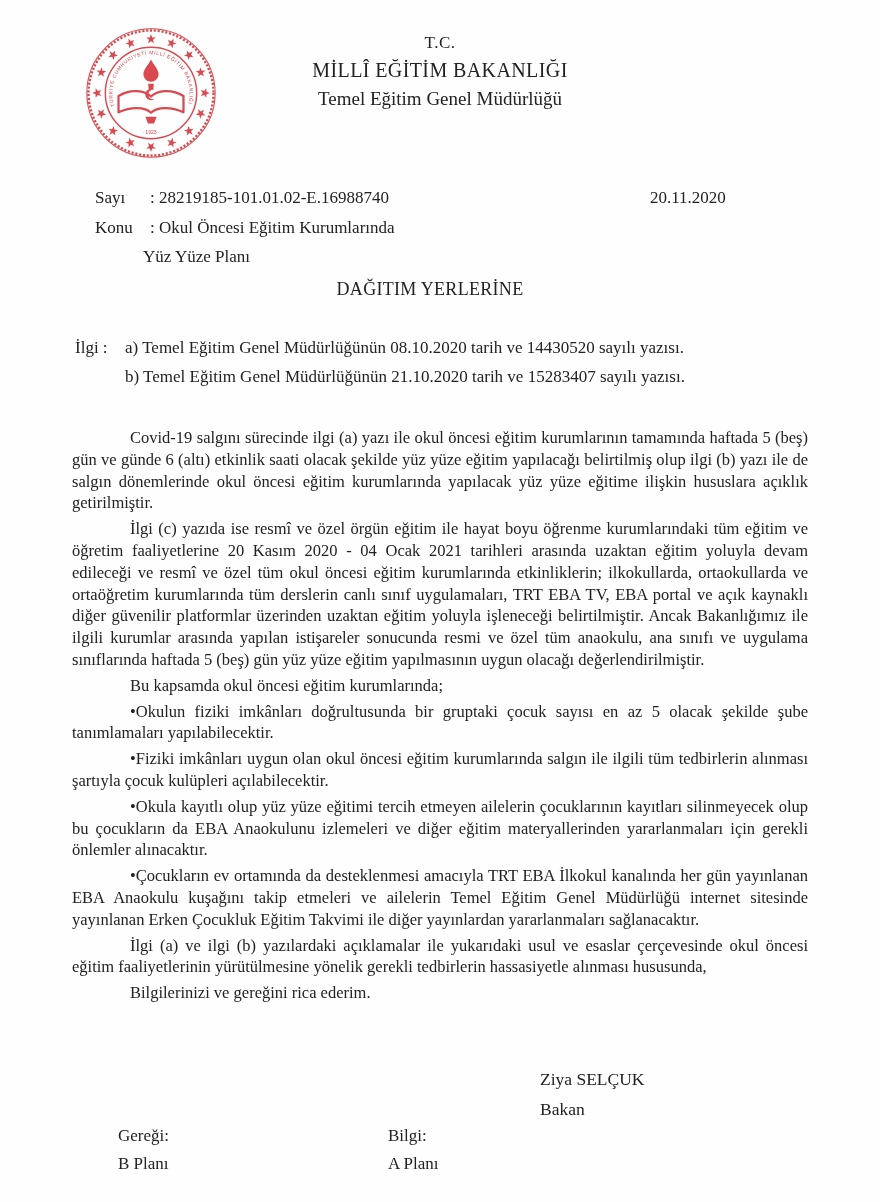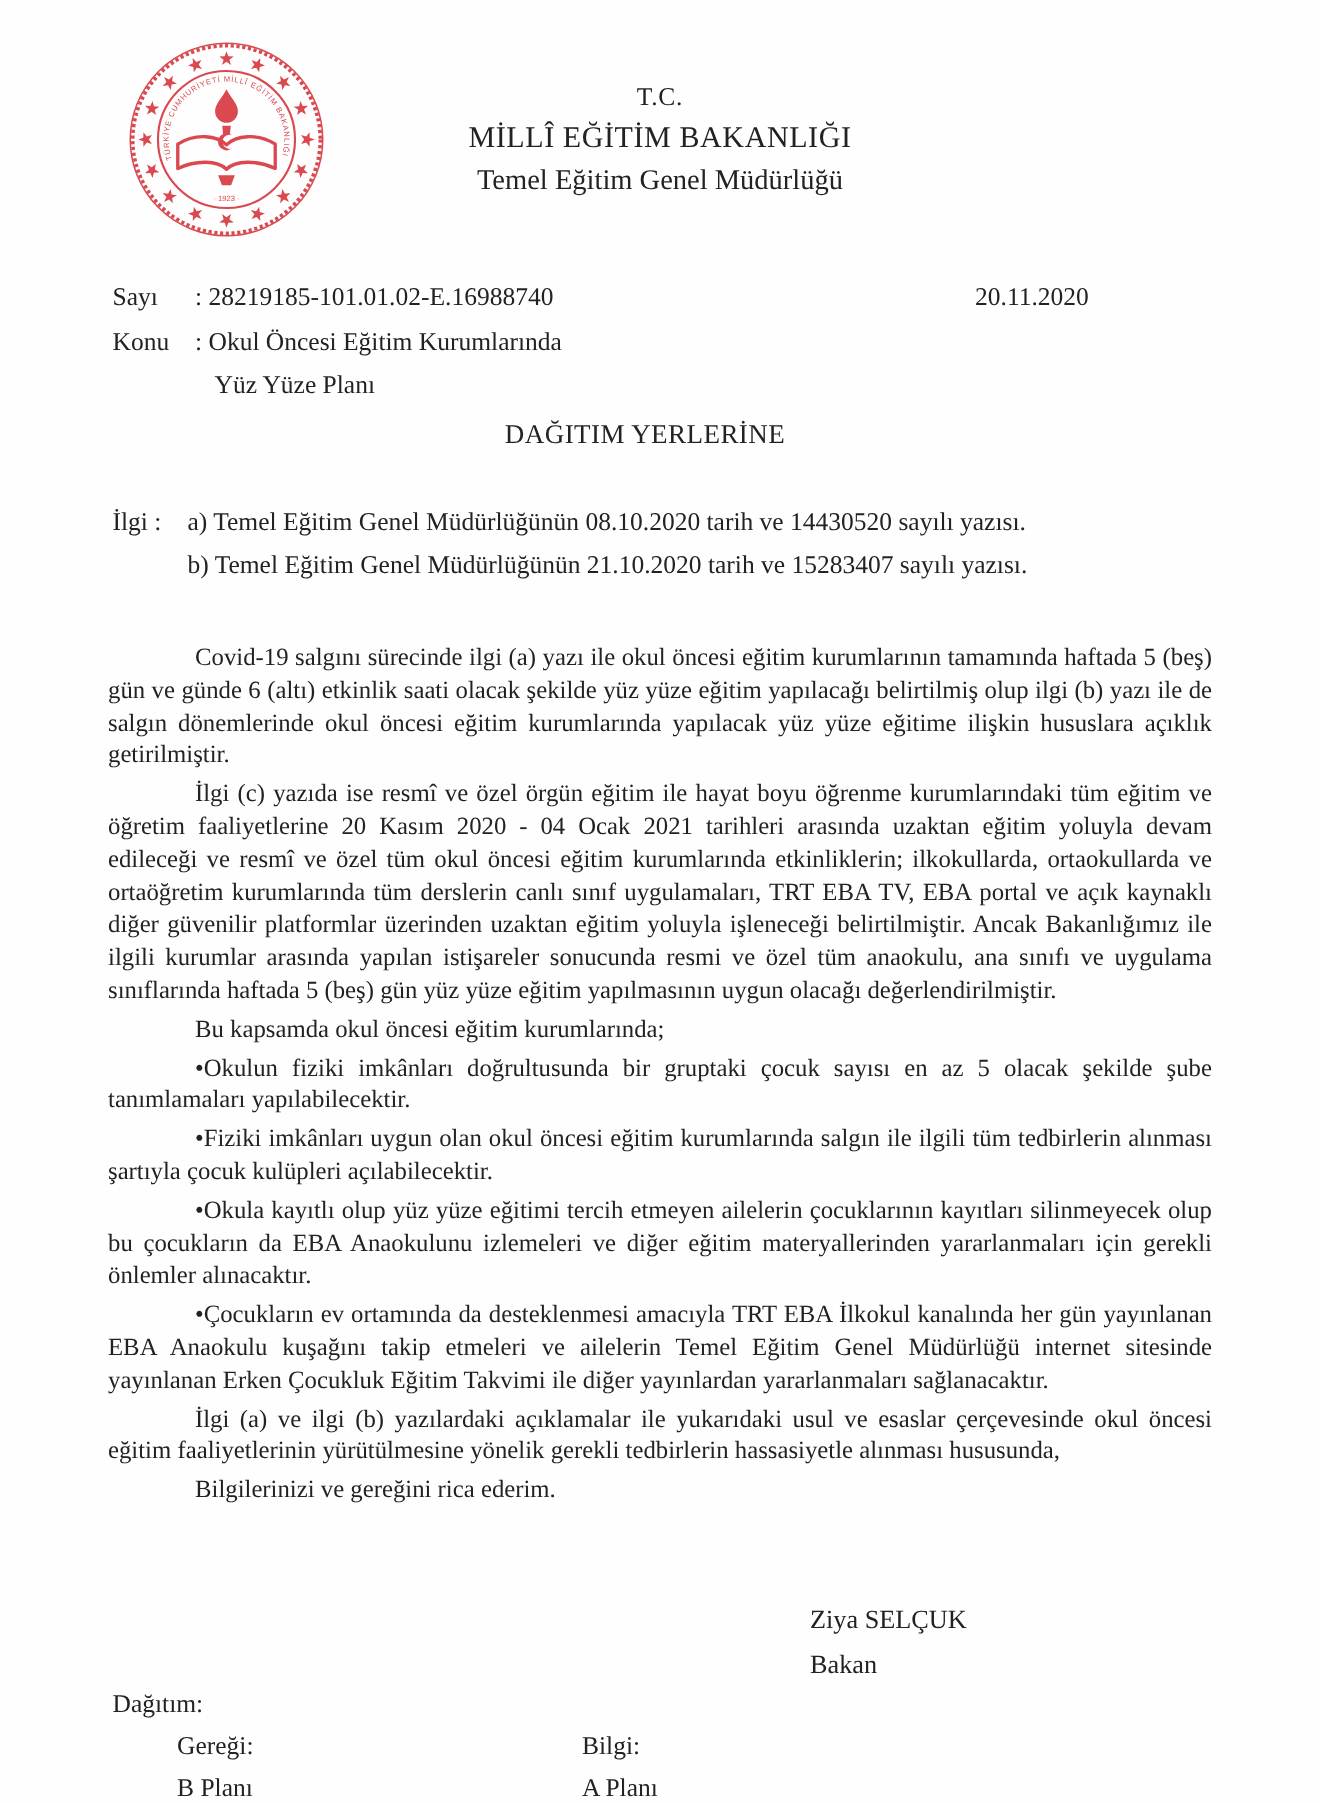--- a/index.html
+++ b/index.html
@@ -10,27 +10,27 @@
     color:#222;
     position:relative;
     overflow:hidden;
     -webkit-font-smoothing:antialiased;
   }
   .page{position:absolute;inset:0;background:#fefefe;}
 
   
   .emblem{position:absolute;left:84px;top:26px;width:134px;height:134px;}
   .header-text{position:absolute;left:0;right:0;top:30px;text-align:center;}
-  .hl-republic{font-size:17px;line-height:26px;letter-spacing:.5px;margin-top:22px;}
+  .hl-republic{font-size:17px;line-height:26px;letter-spacing:.5px;}
   .hl-ministry{font-size:20px;line-height:29px;letter-spacing:.4px;}
   .hl-directorate{font-size:19px;line-height:28px;}
 
   
   .meta{position:absolute;left:75px;top:183px;right:68px;font-size:17px;line-height:29.5px;}
-  .meta-row{display:flex;}
+  .meta-row{display:flex;margin-left:20px;}
   .meta-label{width:55px;flex:0 0 55px;}
   .meta-cont{padding-left:68px;}
   .doc-date{position:absolute;left:575px;top:0;}
 
   
   .recipient{position:absolute;left:0;right:20px;top:279px;text-align:center;
              font-size:18px;letter-spacing:.3px;}
 
   
   .refs{position:absolute;left:75px;top:333px;display:flex;font-size:17px;line-height:29px;}
@@ -144,21 +144,20 @@
     <p>İlgi (a) ve ilgi (b) yazılardaki açıklamalar ile yukarıdaki usul ve esaslar çerçevesinde okul öncesi eğitim faaliyetlerinin yürütülmesine yönelik gerekli tedbirlerin hassasiyetle alınması hususunda,</p>
     <p class="closing">Bilgilerinizi ve gereğini rica ederim.</p>
   </div>
 
   <div class="signature">
     <div>Ziya SELÇUK</div>
     <div>Bakan</div>
   </div>
 
   <div class="distribution">
-    <div>Dağıtım:</div>
     <div class="dist-grid">
       <span>Gereği:</span>
       <span>Bilgi:</span>
     </div>
     <div class="dist-grid">
       <span>B Planı</span>
       <span>A Planı</span>
     </div>
   </div>
 

